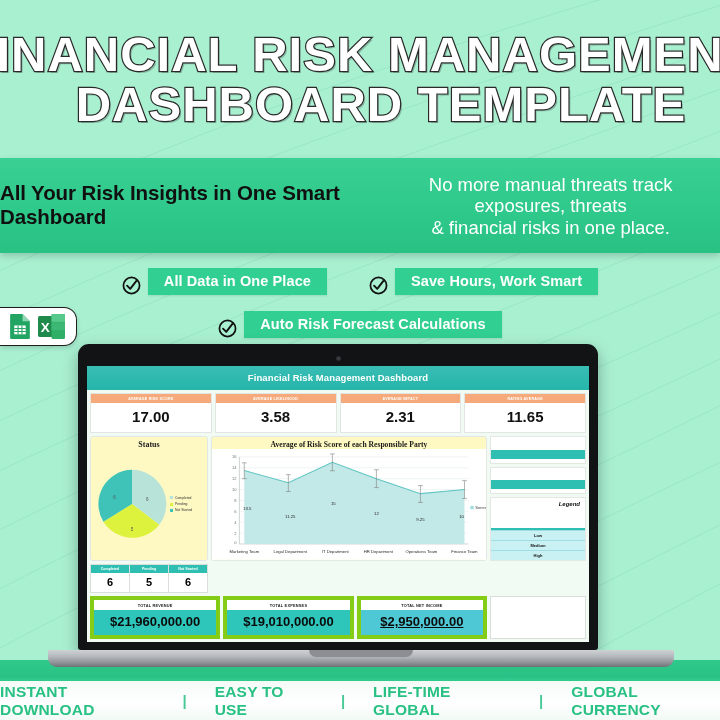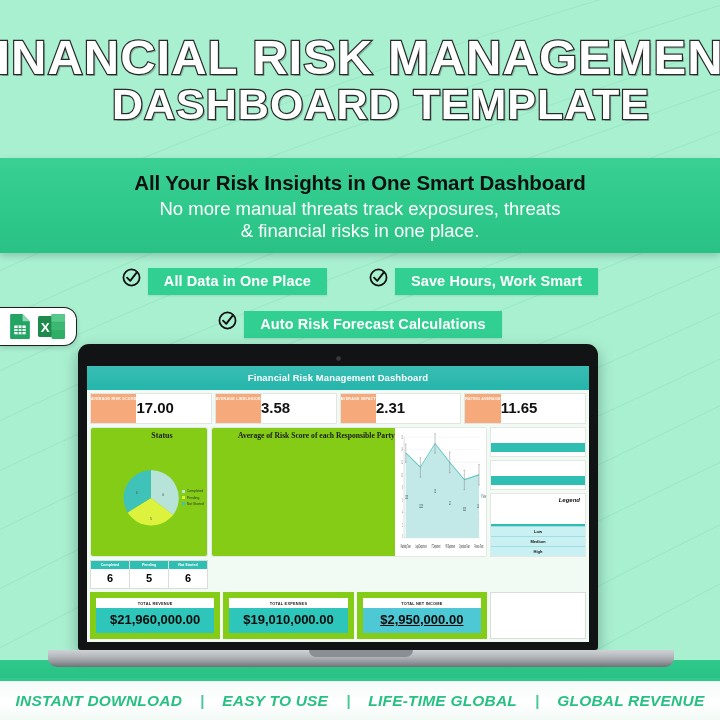--- a/index.html
+++ b/index.html
@@ -23,45 +23,45 @@
   .hero-line {
     font-family:"Liberation Sans Narrow","Liberation Sans", sans-serif;
     font-weight:700; color:#fff; letter-spacing:1px;
     -webkit-text-stroke:2.4px #2a2a2a;
     paint-order:stroke fill;
     text-shadow:2px 2px 0 rgba(40,40,40,.28);
     white-space:nowrap; line-height:.98;
     transform:scaleX(1.0);
   }
   .hero-line.l1 { font-size:49px; }
-  .hero-line.l2 { font-size:43px;margin-left:42px; }
+  .hero-line.l2 { font-size:49px;margin-left:42px; }
 
   
   .subband {
     position:absolute; top:158px; left:0; right:0; height:95px; z-index:3;
     background:linear-gradient(180deg,#3ad093 0%,#2ec98b 55%,#2ac184 100%);
     box-shadow:0 3px 7px rgba(0,0,0,.18);
-    display:flex; flex-direction:column; align-items:center; justify-content:center;
+    display:flex; flex-direction:row; align-items:center; justify-content:center;
     padding-top:1px;
   }
   .sub-h {
     font-size:20.5px; font-weight:700; color:#101010; letter-spacing:-.1px;
     margin-bottom:3px;
   }
   .sub-p {
     font-size:18.5px; color:#ffffff; line-height:1.14; text-align:center;
     font-weight:400;
   }
 
   
   .pills { position:absolute; top:268px; left:0; right:0; z-index:4; }
   .pill-row { display:flex; justify-content:center; align-items:center; gap:42px; }
   .pill-row.r2 { margin-top:16px; }
   .pill {
-    display:flex; align-items:flex-start; gap:7px;
+    display:flex; align-items:flex-end; gap:7px;
   }
   .chk { width:19px; height:19px; flex:0 0 19px; display:block; }
   .pill-label {
     background:#32cf92; color:#ffffff; font-weight:700; font-size:14.5px;
     padding:5px 16px 6px; letter-spacing:.1px; white-space:nowrap;
     box-shadow:0 1px 2px rgba(0,0,0,.10);
   }
 
   
   .appbadge {
@@ -99,72 +99,71 @@
   
   .dash { display:flex; flex-direction:column; height:100%; background:#f2faf4; }
   .dash-title {
     background:linear-gradient(180deg,#39bdb4 0%,#25b5aa 100%);
     color:#fff; text-align:center; font-size:9.5px; font-weight:700;
     padding:6px 0 7px; letter-spacing:.1px;
   }
   .kpi-row { display:flex; gap:3px; padding:3px 3px 0; }
   .kpi {
     flex:1; background:#fff; border:1px solid #e2e6e2;
-    display:flex; flex-direction:row; overflow:hidden;
+    display:flex; flex-direction:column; overflow:hidden;
   }
   .kpi-h {
     background:#f6a97a; color:#fff; font-size:3.6px; font-weight:700;
     text-align:center; padding:2.6px 0; letter-spacing:.25px; text-transform:uppercase;
   }
   .kpi-v { text-align:center; font-size:15px; font-weight:700; color:#111;
            padding:5px 0 7px; }
 
   .mid { display:flex; gap:3px; padding:3px; flex:1; min-height:0; }
-  .card { background:#84cc16; border:1px solid #e4e8e4; border-radius:3px;padding-left:26px; }
+  .card { background:#fef9c3; border:1px solid #e4e8e4; border-radius:3px; }
 
   .card-status { width:118px; display:flex; flex-direction:column; }
   .st-title { text-align:center; font-family:"Liberation Serif",serif;
               font-size:8px; font-weight:700; color:#222; padding:3px 0 1px; }
   .st-body { flex:1; display:flex; align-items:center; padding:0 3px 2px; }
   .st-legend { font-size:3.4px; color:#333; display:flex; flex-direction:column; gap:2.4px; }
   .st-legend div { display:flex; align-items:center; gap:2px; white-space:nowrap; }
   .sw { width:3px; height:3px; display:inline-block; }
 
-  .card-line { flex:1; display:flex; flex-direction:row; min-width:0; }
+  .card-line { flex:1; display:flex; flex-direction:column; min-width:0; }
   .ln-title { text-align:center; font-family:"Liberation Serif",serif;
               font-size:7.6px; font-weight:700; color:#1a1a1a; padding:3px 0 0; }
 
   .side { width:96px; display:flex; flex-direction:column; gap:3px; }
   .side-card { background:#fff; border:1px solid #e4e8e4; position:relative;
                flex:1; overflow:hidden; }
   .side-bar { position:absolute; left:0; right:0; height:9px; background:#2ebfb2; }
 
   .legend-box { background:#fff; border:1px solid #e4e8e4; position:relative;
                 overflow:hidden; height:64px; }
   .legend-lbl { position:absolute; right:5px; top:3px; font-size:6px;
                 font-weight:700; font-style:italic; color:#111; }
   .legend-rows { position:absolute; left:0; right:0; bottom:0; }
   .lg-row { background:#c9f0f2; border-top:1px solid #9fdfe3;
             font-size:4px; font-weight:700; color:#111; text-align:center; padding:2px 0; }
 
   .tot-row { display:flex; gap:3px; padding:0 3px 3px; }
-  .tot { flex:1; border:6px solid #84cc16; background:#0369a1; overflow:hidden; }
+  .tot { flex:1; border:4px solid #84cc16; background:#0369a1; overflow:hidden; }
   .tot-h { font-size:3.9px; font-weight:700; color:#222; text-align:center;
            padding:2.5px 0; letter-spacing:.2px; background:#fff; }
   .tot-v { background:#2ec6bb; color:#0b0b0b; font-weight:700; font-size:13px;
            text-align:center; padding:4px 0 6px; }
   .tot.net .tot-v { background:#4fc8d6;text-decoration:underline; }
 
   
   .footer {
     position:absolute; left:0; right:0; bottom:0; height:42px; z-index:6;
     background:linear-gradient(180deg,#f4fbf7 0%,#ffffff 55%,#f2faf6 100%);
-    display:flex; align-items:center; justify-content:center; gap:18px;
+    display:flex; align-items:center; justify-content:center; gap:28px;
     border-top:3px solid #2ec98b;
-    font-style:italic;
   }
   .f-item { color:#28c183; font-weight:700; font-size:15.5px; letter-spacing:.2px;
             font-family:"Liberation Sans Narrow","Liberation Sans",sans-serif; }
   .f-sep { color:#28c183; font-weight:700; font-size:15px; opacity:.85; }
 </style>
 </head>
 <body>
 
 <div class="stage">
 
@@ -451,16 +450,16 @@
     <div class="base"></div>
   </div>
 
   <div class="footer">
     <span class="f-item">INSTANT DOWNLOAD</span>
     <span class="f-sep">|</span>
     <span class="f-item">EASY TO USE</span>
     <span class="f-sep">|</span>
     <span class="f-item">LIFE-TIME GLOBAL</span>
     <span class="f-sep">|</span>
-    <span class="f-item">GLOBAL REVENUE</span>
+    <span class="f-item">GLOBAL CURRENCY</span>
   </div>
 
 </div>
 
 </body></html>

